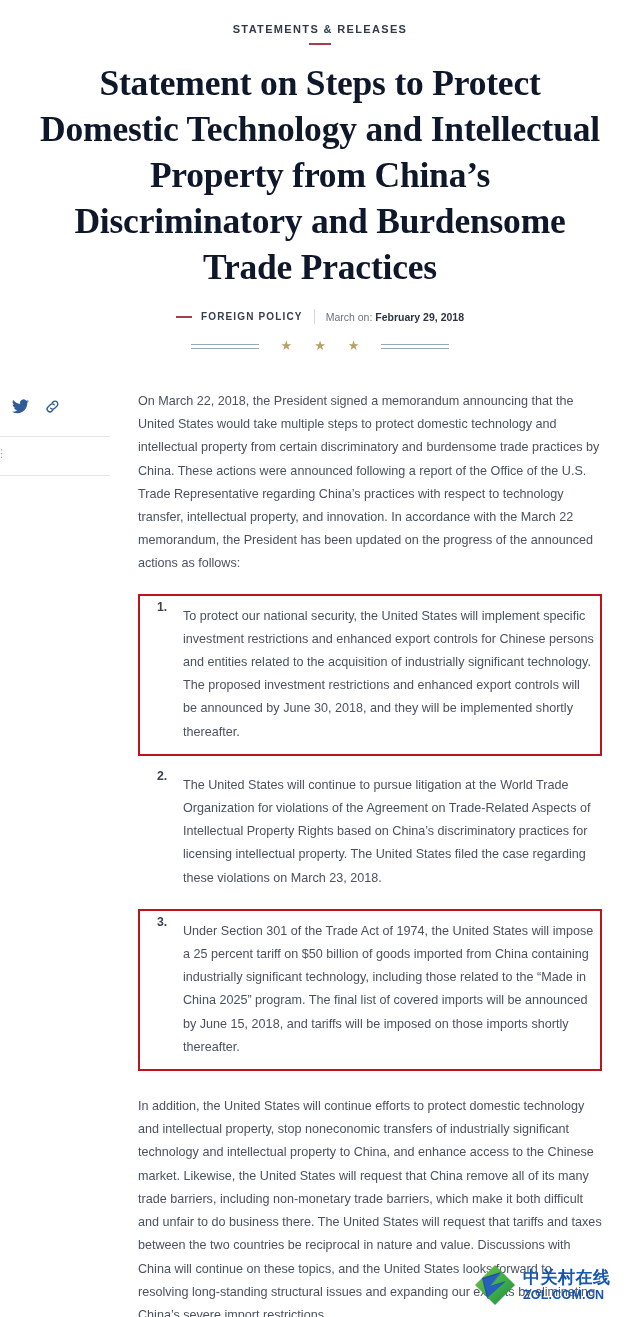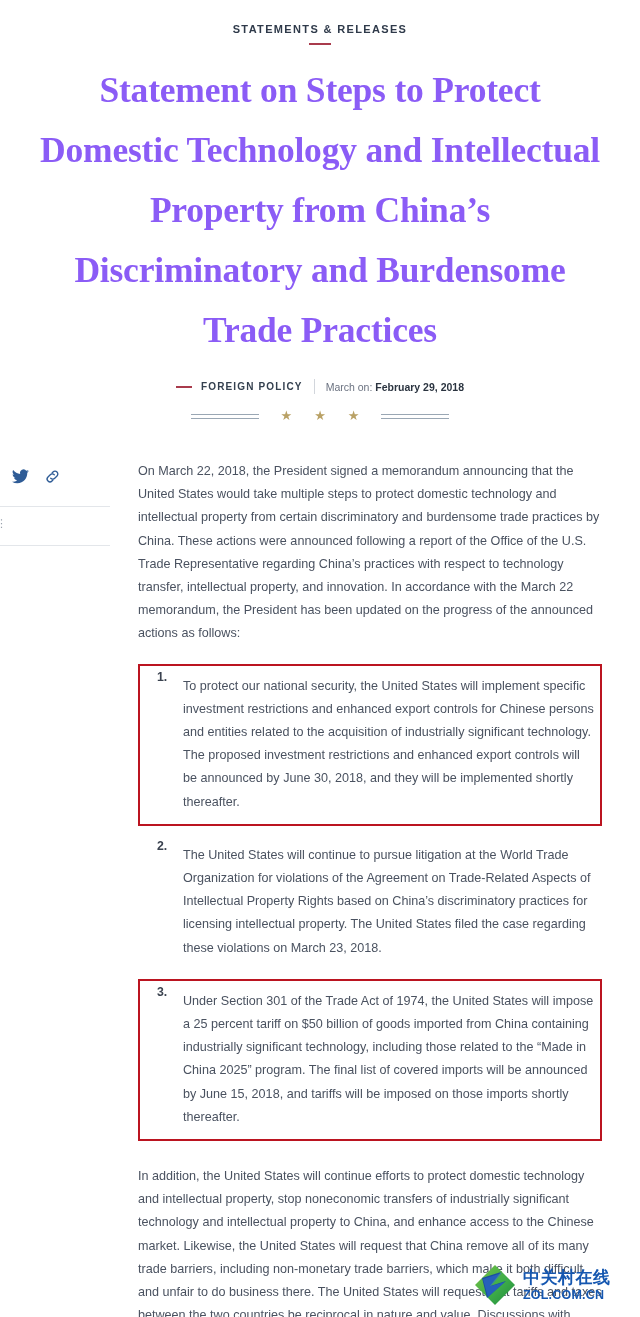--- a/index.html
+++ b/index.html
@@ -41,23 +41,23 @@
     width: 22px;
     height: 2px;
     background: #a93b4c;
     margin: 6px auto 0;
   }
 
   
   .title {
     font-family: "Liberation Serif", serif;
     font-size: 35.5px;
-    line-height: 60px;
-    font-weight: bold;
-    color: #8b5cf6;
+    line-height: 46px;
+    font-weight: bold;
+    color: #0f172a;
     text-align: center;
     margin: 15px auto 0;
     width: 560px;
     letter-spacing: -0.2px;
   }
 
   
   .byline {
     display: flex;
     align-items: center;

